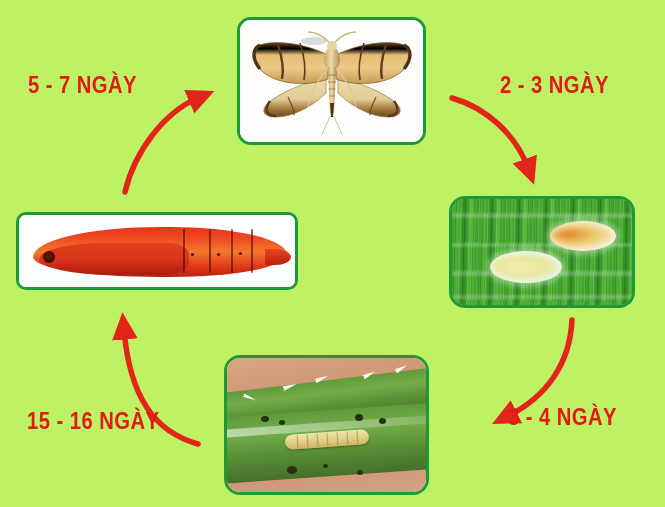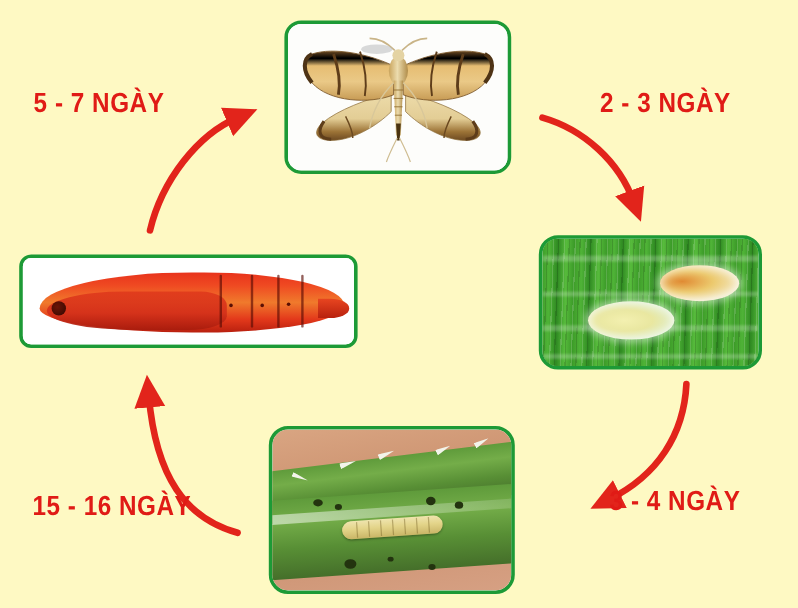--- a/index.html
+++ b/index.html
@@ -7,21 +7,21 @@
     padding: 0;
     background: #ffffff;
   }
   body {
     font-family: "Liberation Sans", sans-serif;
   }
   #stage {
     position: relative;
     width: 665px;
     height: 507px;
-    background: #fef9c3;
+    background: #bef264;
     overflow: hidden;
   }
 
   
   .card {
     position: absolute;
     box-sizing: border-box;
     border: 3px solid #1d9a36;
     border-radius: 14px;
     overflow: hidden;

